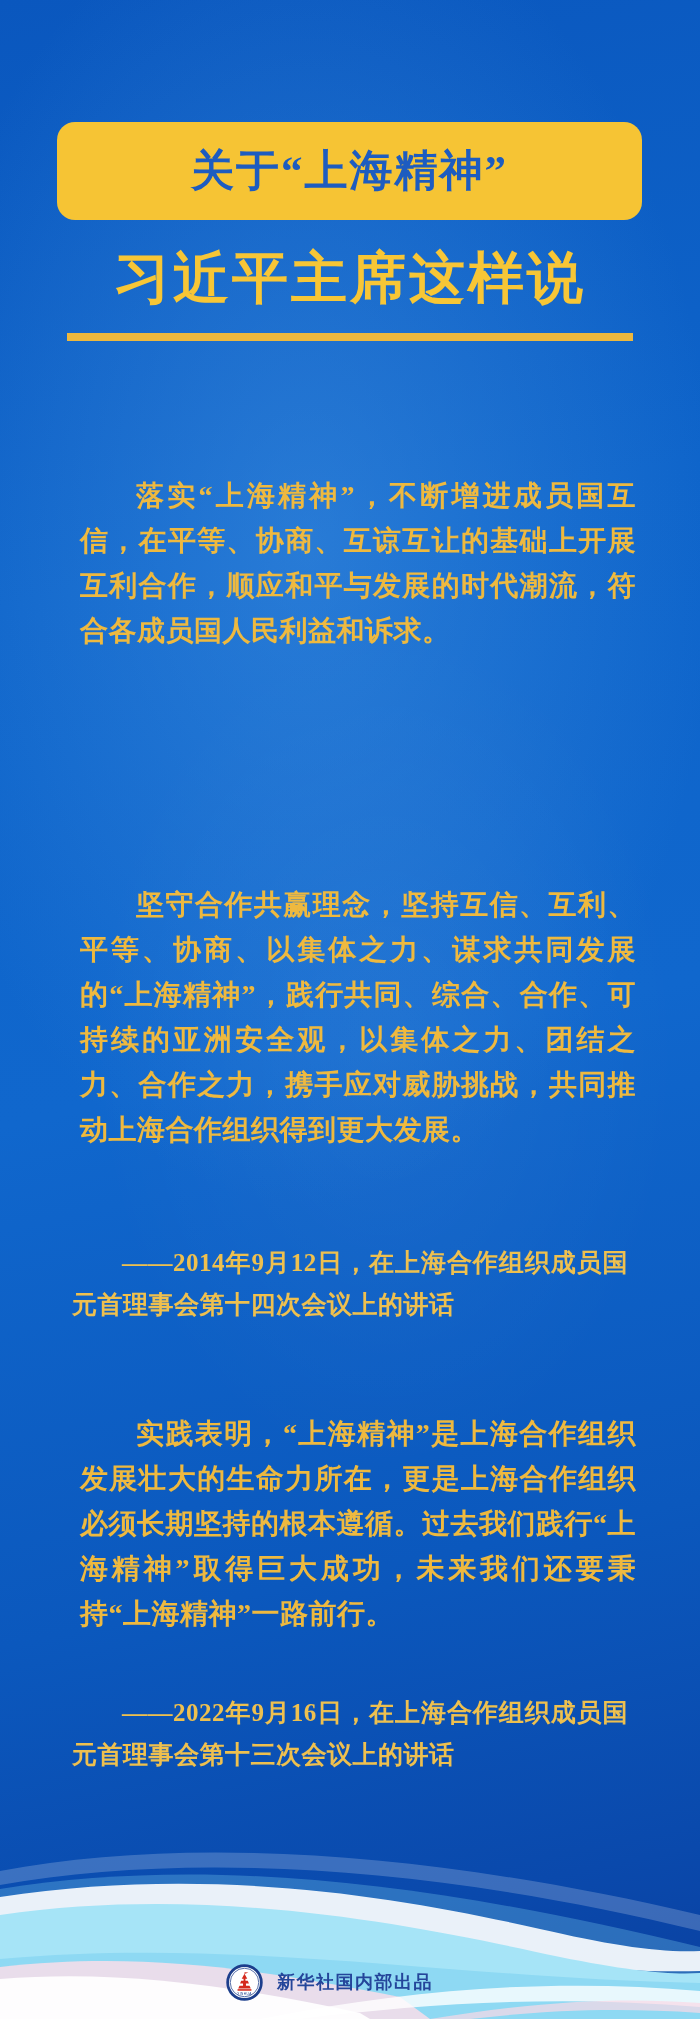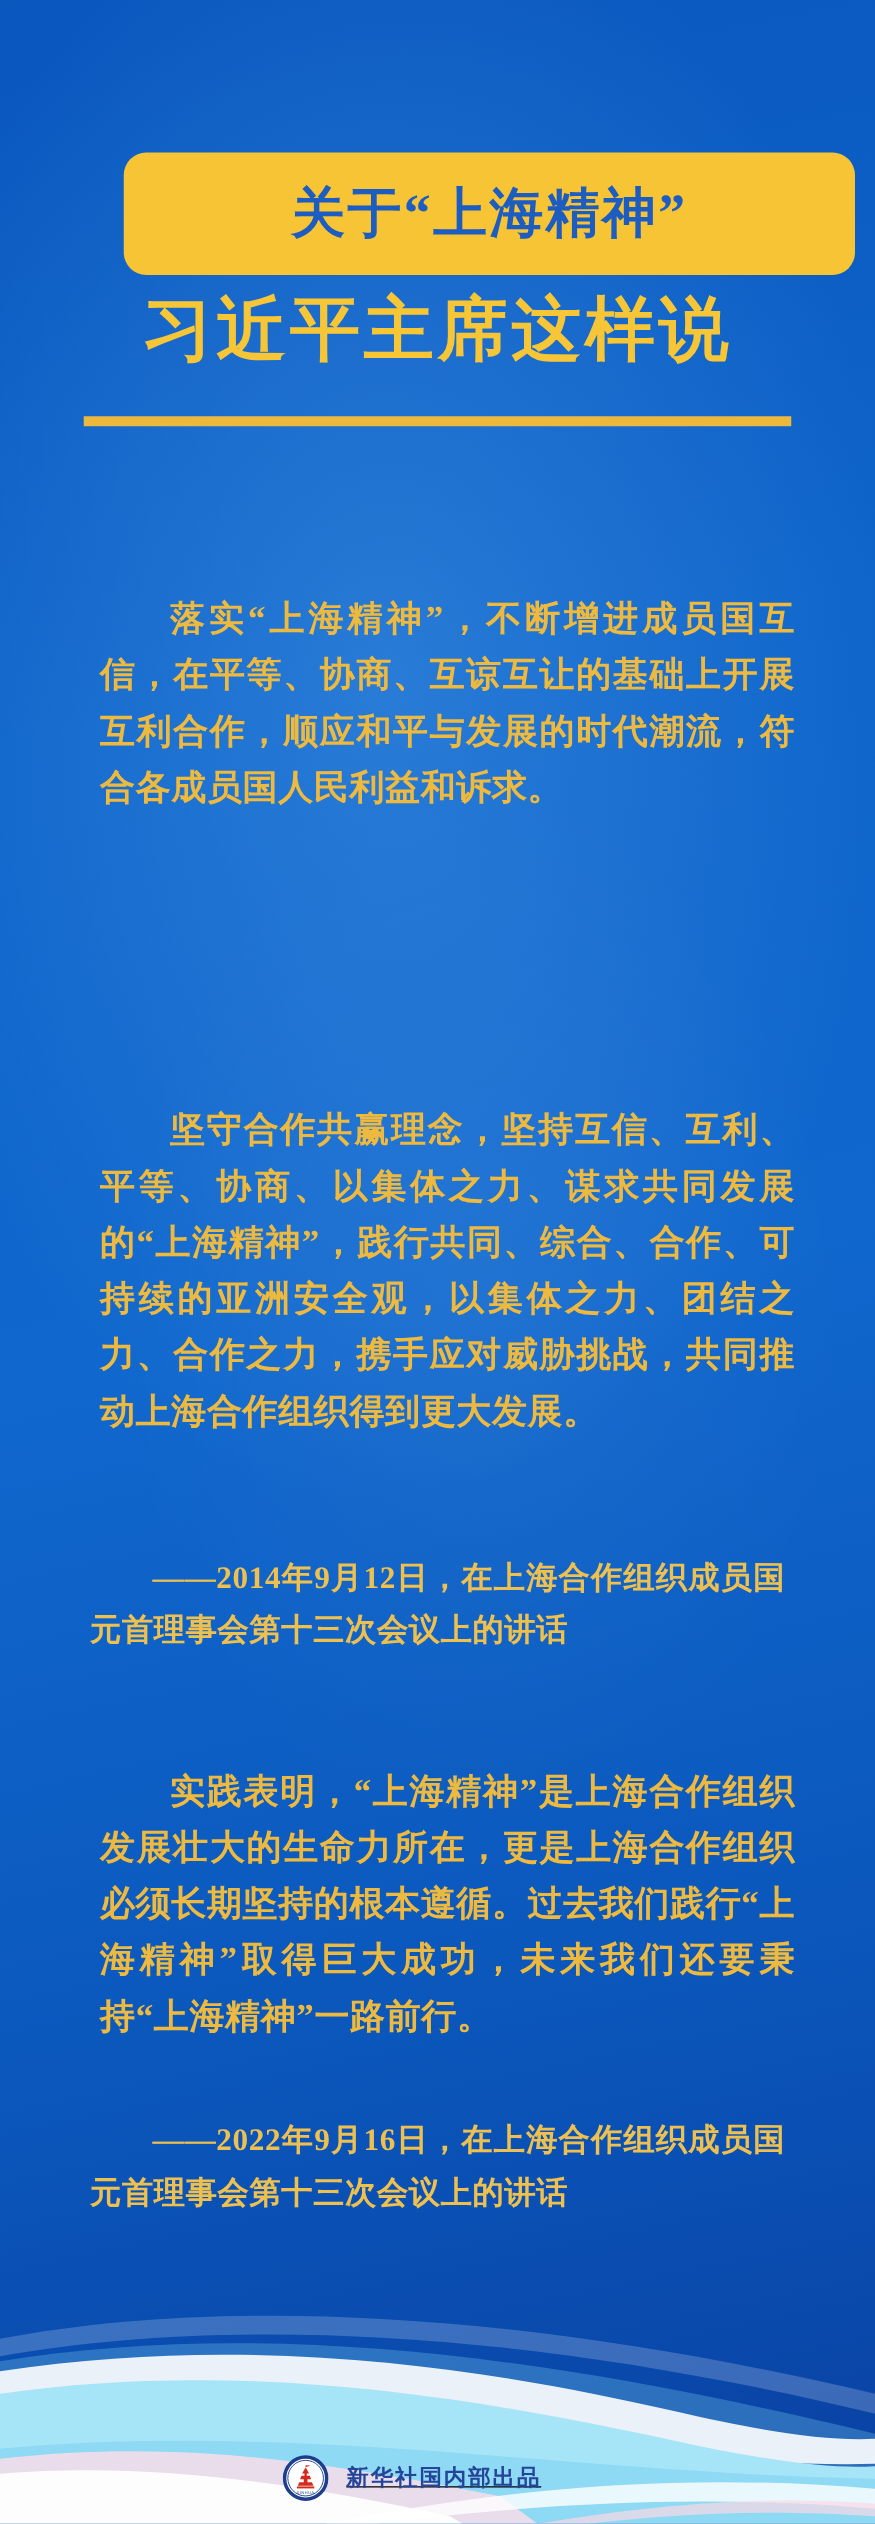--- a/index.html
+++ b/index.html
@@ -8,24 +8,24 @@
     position:relative;width:700px;height:2019px;overflow:hidden;
     background:
       radial-gradient(75% 42% at 44% 27%, rgba(80,158,232,0.40) 0%, rgba(80,158,232,0.12) 55%, rgba(80,158,232,0) 78%),
       radial-gradient(60% 30% at 55% 52%, rgba(255,255,255,0.05) 0%, rgba(255,255,255,0) 70%),
       linear-gradient(168deg,#0a57be 0%,#0e64ca 28%,#1067cd 52%,#0b58bd 76%,#0a49ac 92%,#0a3f9f 100%);
   }
   .badge{
     position:absolute;top:122px;left:57px;width:585px;height:98px;
     background:#f6c434;border-radius:18px;
     display:flex;align-items:center;justify-content:center;
-    color:#1d5cc0;font-size:43px;font-weight:700;letter-spacing:2px;margin-left:42px;
+    color:#1d5cc0;font-size:43px;font-weight:700;letter-spacing:2px;
   }
   .main-title{
-    position:absolute;top:232px;left:0;width:700px;margin:0;
+    position:absolute;top:246px;left:0;width:700px;margin:0;
     text-align:center;color:#f7c636;font-size:56px;line-height:1.15;
     font-weight:700;letter-spacing:3px;
   }
   .title-underline{
     position:absolute;top:333px;left:67px;width:566px;height:8px;background:#edb83e;
   }
   .quote-text{
     position:absolute;left:80px;width:556px;margin:0;
     color:#eeb93f;font-size:28px;line-height:45px;font-weight:700;
     text-align:justify;text-indent:2em;letter-spacing:0.5px;font-family:Liberation Serif, serif;
@@ -34,21 +34,21 @@
     position:absolute;left:72px;width:556px;margin:0;
     color:#eec04f;font-size:25px;line-height:42px;font-weight:700;
     text-align:justify;text-indent:2em;letter-spacing:0.5px;
   }
   #q1t{top:473px;} #q1s{top:747px;}
   #q2t{top:882px;} #q2s{top:1242px;}
   #q3t{top:1379px;margin-top:32px;} #q3s{top:1692px;}
   .footer-ribbons{position:absolute;left:0;bottom:0;width:700px;height:200px;display:block;}
   .credit-row{
     position:absolute;left:226px;bottom:18px;height:38px;
-    display:flex;align-items:center;gap:14px;text-decoration:underline;
+    display:flex;align-items:center;gap:14px;
   }
   .credit-row .logo{width:37px;height:37px;display:block;}
   .credit-text{
     font-family:"Liberation Sans",sans-serif;
     color:#24459a;font-size:18px;font-weight:700;letter-spacing:1.5px;white-space:nowrap;
   }
 </style>
 </head>
 <body>
 
@@ -58,21 +58,21 @@
     <span>关于“上海精神”</span>
   </div>
 
   <h1 class="main-title">习近平主席这样说</h1>
 
   <div class="title-underline"></div>
 
   <p class="quote-text" id="q1t">落实“上海精神”，不断增进成员国互信，在平等、协商、互谅互让的基础上开展互利合作，顺应和平与发展的时代潮流，符合各成员国人民利益和诉求。</p>
 
   <p class="quote-text" id="q2t">坚守合作共赢理念，坚持互信、互利、平等、协商、以集体之力、谋求共同发展的“上海精神”，践行共同、综合、合作、可持续的亚洲安全观，以集体之力、团结之力、合作之力，携手应对威胁挑战，共同推动上海合作组织得到更大发展。</p>
-  <p class="quote-source" id="q2s">——2014年9月12日，在上海合作组织成员国元首理事会第十三次会议上的讲话</p>
+  <p class="quote-source" id="q2s">——2014年9月12日，在上海合作组织成员国元首理事会第十四次会议上的讲话</p>
 
   <p class="quote-text" id="q3t">实践表明，“上海精神”是上海合作组织发展壮大的生命力所在，更是上海合作组织必须长期坚持的根本遵循。过去我们践行“上海精神”取得巨大成功，未来我们还要秉持“上海精神”一路前行。</p>
   <p class="quote-source" id="q3s">——2022年9月16日，在上海合作组织成员国元首理事会第十三次会议上的讲话</p>
 
   <svg class="footer-ribbons" viewBox="0 0 700 200" preserveAspectRatio="none" aria-hidden="true">
     <path d="M0,52 C180,18 420,30 700,96 L700,112 C420,44 180,34 0,66 Z" fill="#ffffff" opacity="0.20"></path>
     <path d="M0,70 C200,38 420,60 700,128 L700,200 L0,200 Z" fill="#7fd0ef" opacity="0.30"></path>
     <path d="M0,78 C210,46 400,78 540,110 C610,126 660,134 700,132 L700,152 C640,154 560,148 480,132 C340,104 180,76 0,104 Z" fill="#ffffff" opacity="0.9"></path>
     <path d="M0,96 C220,64 430,110 560,138 C630,152 670,156 700,154 L700,200 L0,200 Z" fill="#a6e4f7"></path>
     <path d="M0,140 C240,118 460,160 700,164 L700,200 L0,200 Z" fill="#8ed9f3"></path>

